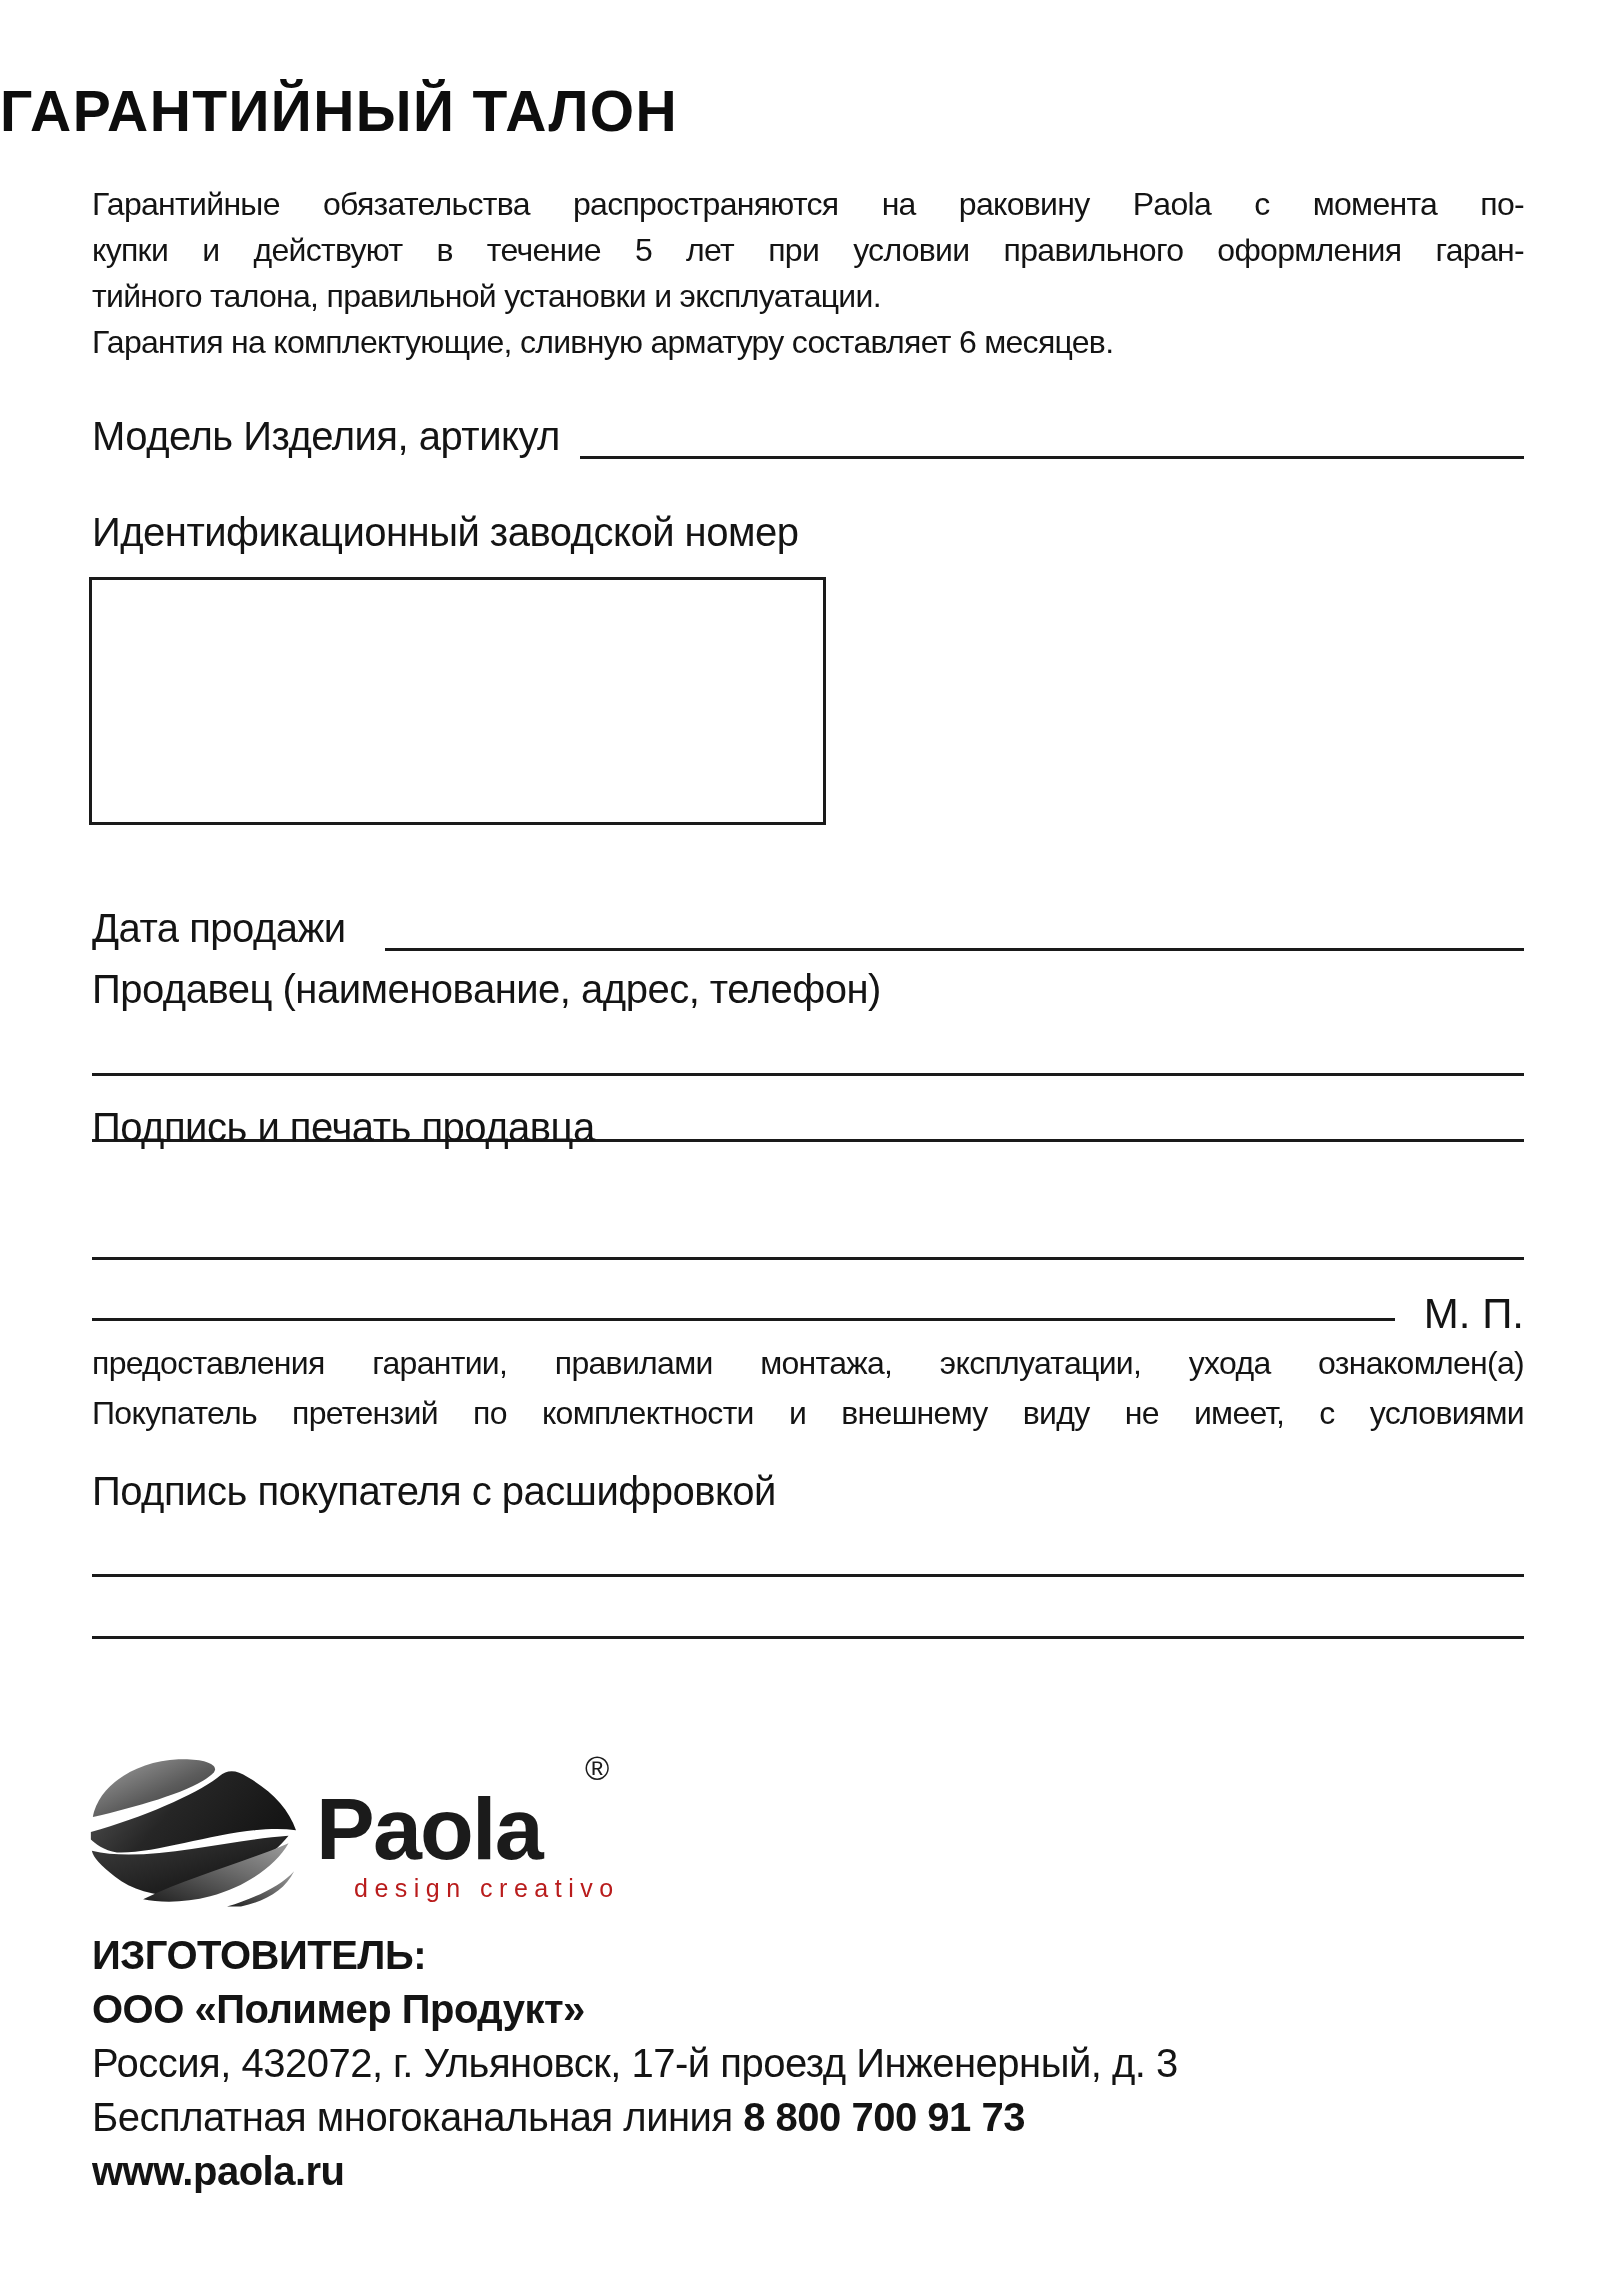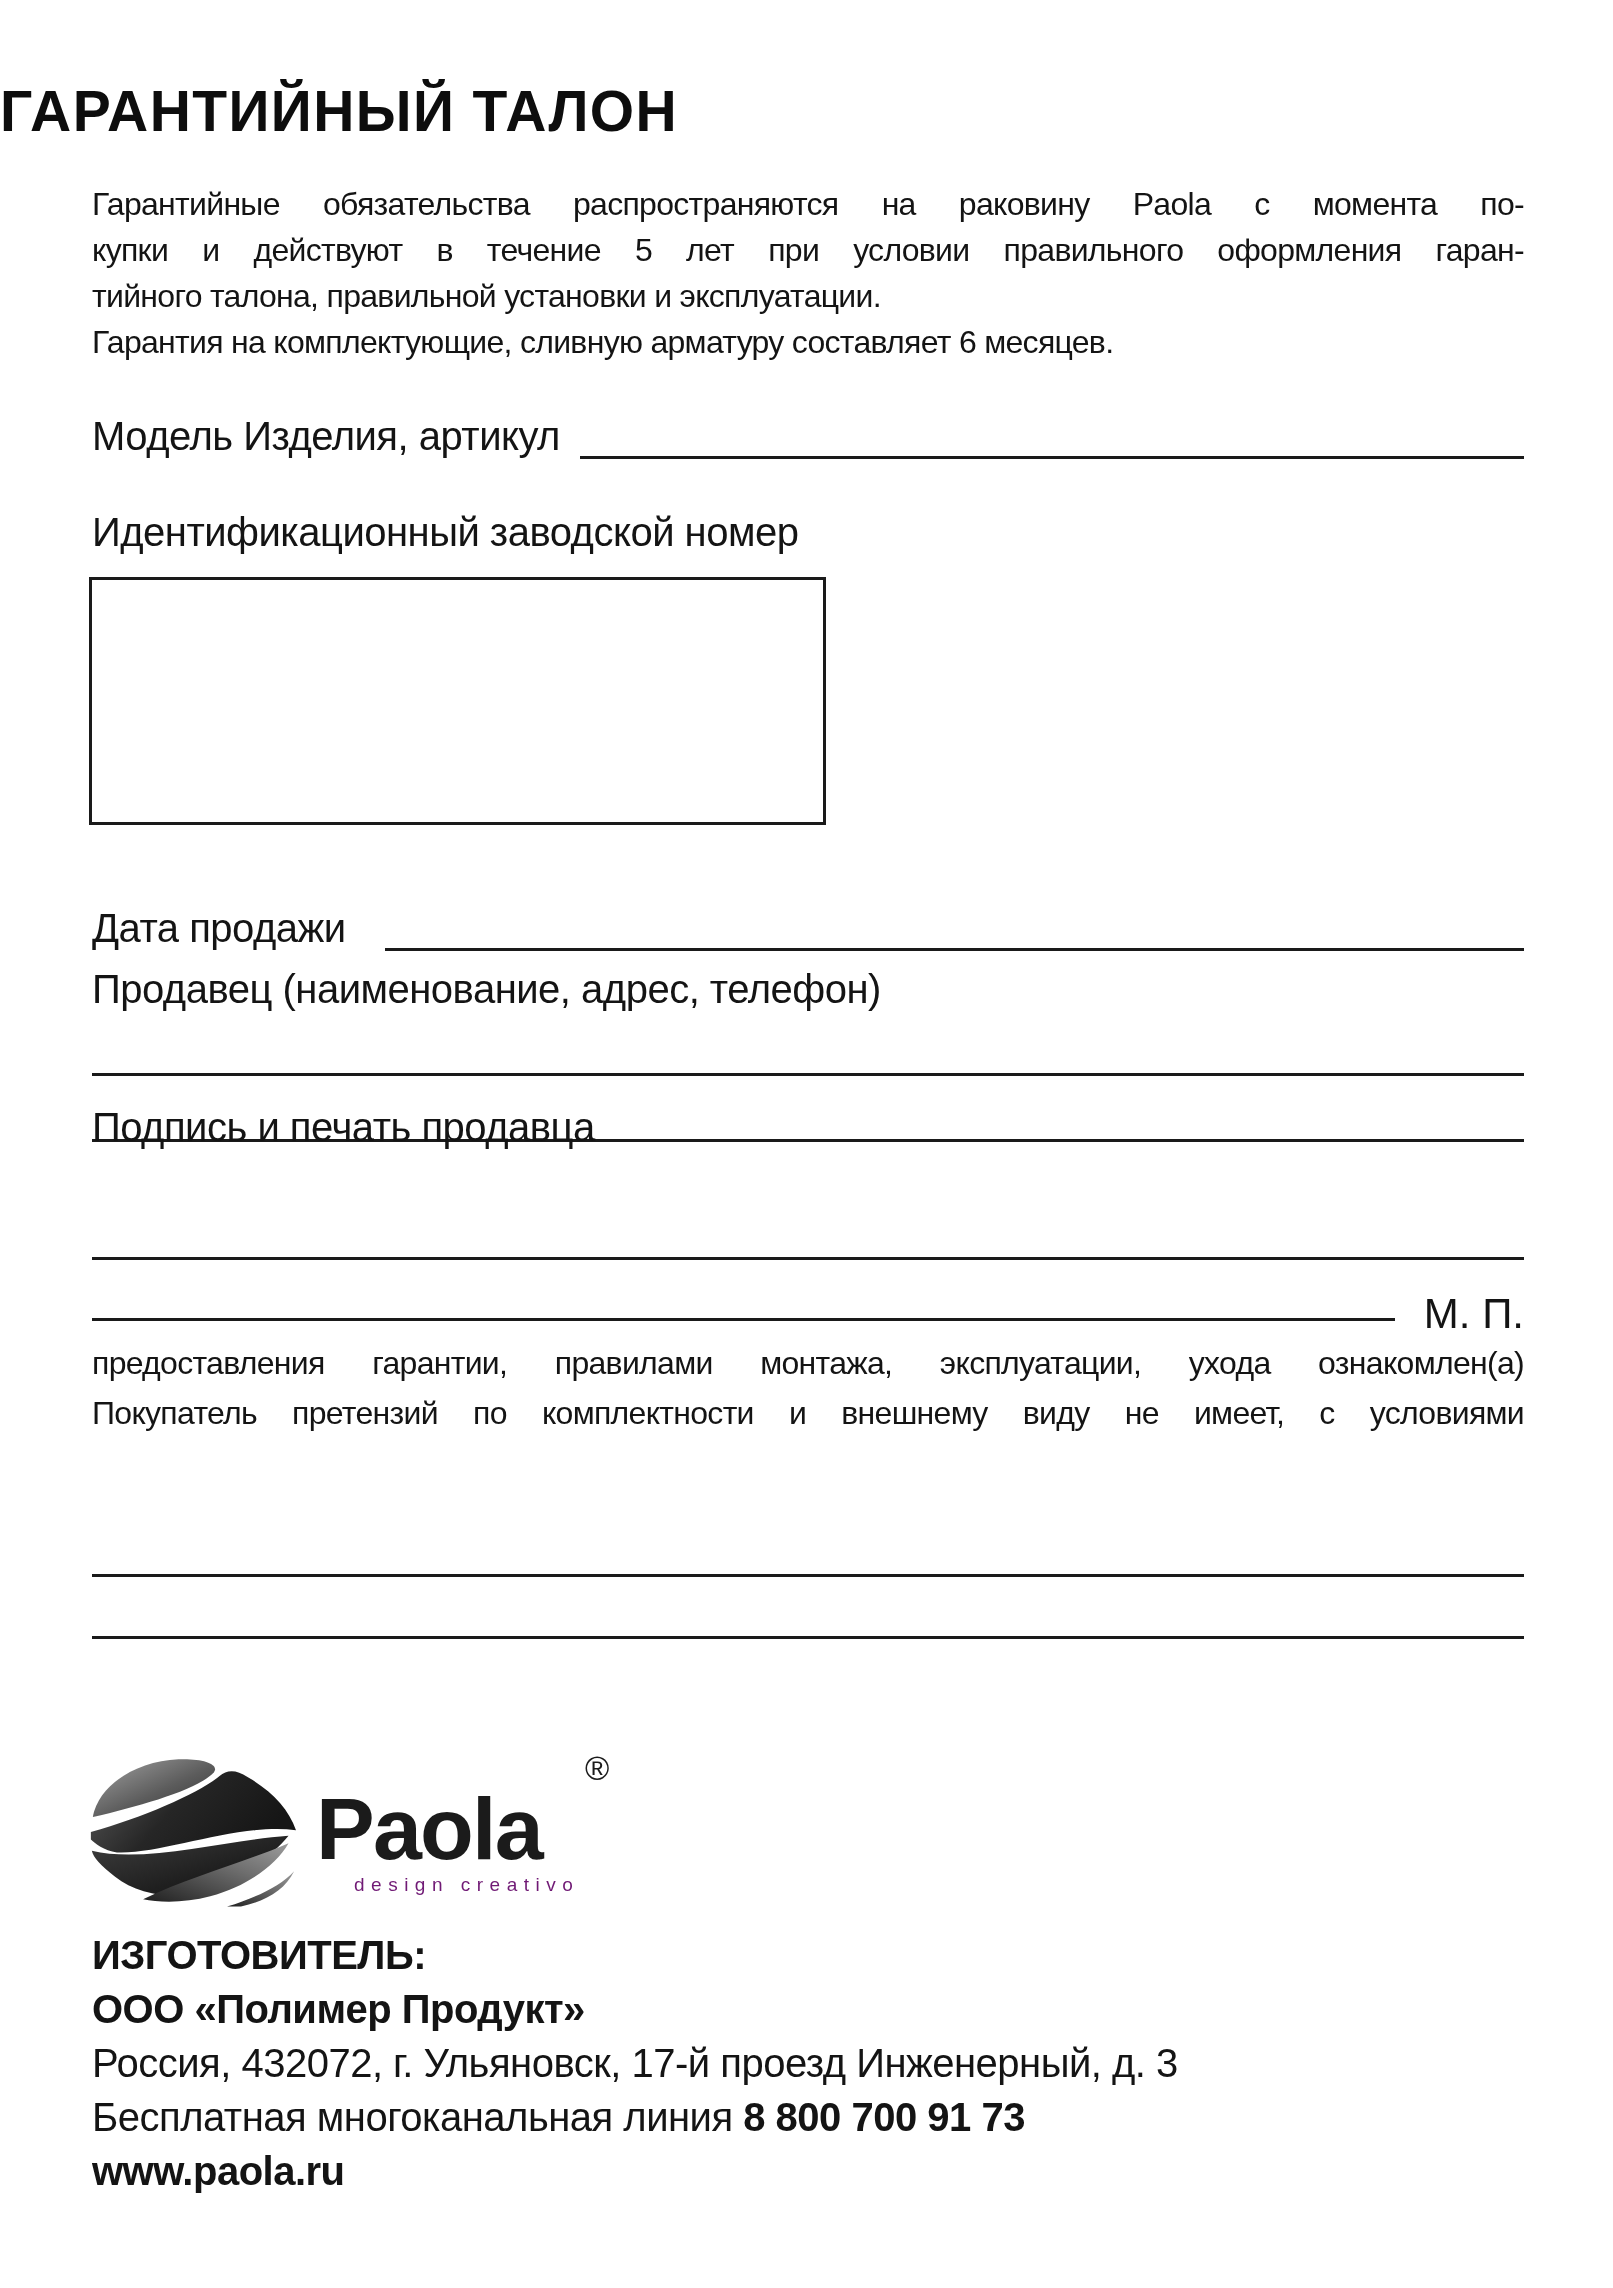--- a/index.html
+++ b/index.html
@@ -45,21 +45,21 @@
   }
 
   .stamp{font-size:42px;letter-spacing:0;color:#141414;white-space:nowrap;}
 
   .paola-word{
     font-size:88px;font-weight:bold;letter-spacing:-1.8px;
     line-height:88px;color:#1b1b1b;white-space:nowrap;
   }
   .regmark{font-size:33px;color:#1b1b1b;line-height:33px;}
   .tagline{
-    font-size:19px;letter-spacing:6.5px;color:#701a75;white-space:nowrap;
+    font-size:25px;letter-spacing:6.5px;color:#b91c1c;white-space:nowrap;
   }
 
   .mfr{font-size:40px;letter-spacing:-0.5px;line-height:54px;color:#141414;}
   .mfr .bold{font-weight:bold;}
   .mfr-line{display:block;height:54px;white-space:nowrap;overflow:hidden;}
 </style>
 </head>
 <body>
 
 <div class="page">
@@ -97,20 +97,21 @@
   <div class="abs rule" style="left:92px;top:1257px;width:1432px;"></div>
 
   <div class="abs rule" style="left:92px;top:1318px;width:1303px;"></div>
   <div class="abs stamp" style="right:89px;top:1290px;">М. П.</div>
 
   <div class="abs bodytext" style="left:92px;top:1338px;width:1432px;line-height:50px;">
     <span class="line jline" style="height:50px;">предоставления гарантии, правилами монтажа, эксплуатации, ухода ознакомлен(а)</span>
     <span class="line jline" style="height:50px;">Покупатель претензий по комплектности и внешнему виду не имеет, с условиями</span>
   </div>
 
+  <div class="abs label" style="left:92px;top:1469px;">Подпись покупателя с расшифровкой</div>
 
   <div class="abs rule" style="left:92px;top:1574px;width:1432px;"></div>
   <div class="abs rule" style="left:92px;top:1636px;width:1432px;"></div>
 
   <div class="abs" style="left:89px;top:1757px;width:207px;height:150px;">
     <svg viewBox="0 0 222 160" width="207" height="150">
       <defs>
         <linearGradient id="lg-cap" x1="0" y1="0" x2="1" y2="1">
           <stop offset="0" stop-color="#a3a3a3"></stop>
           <stop offset="0.55" stop-color="#5c5c5c"></stop>

